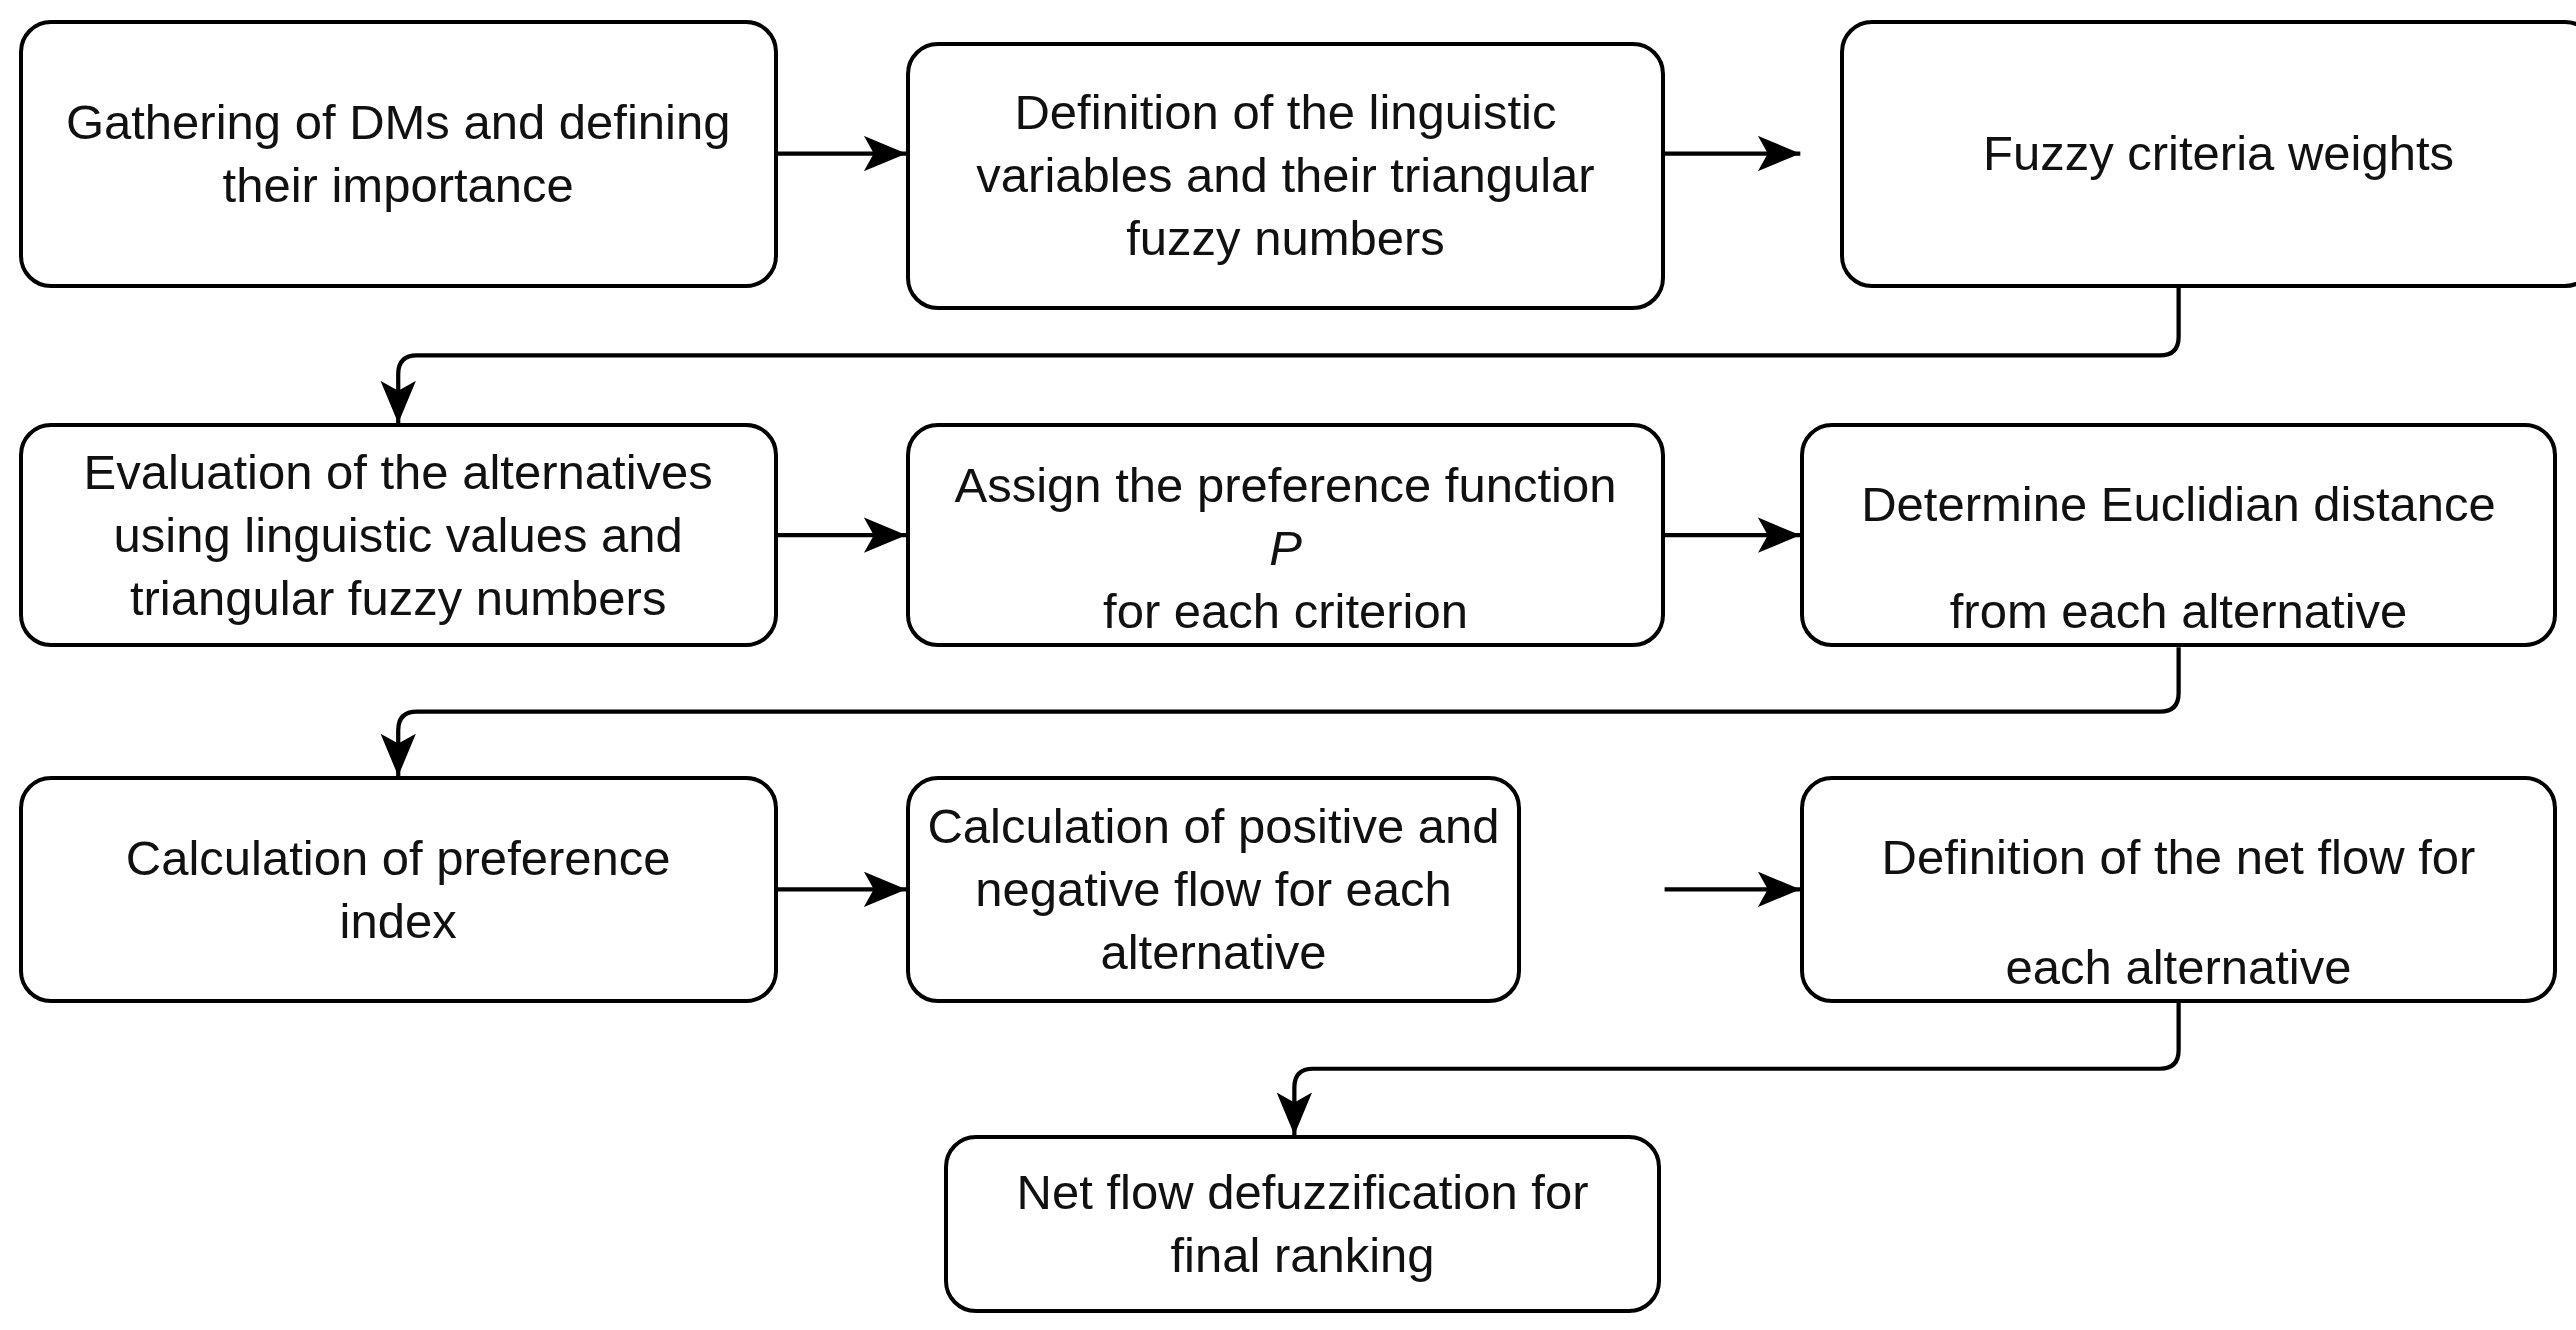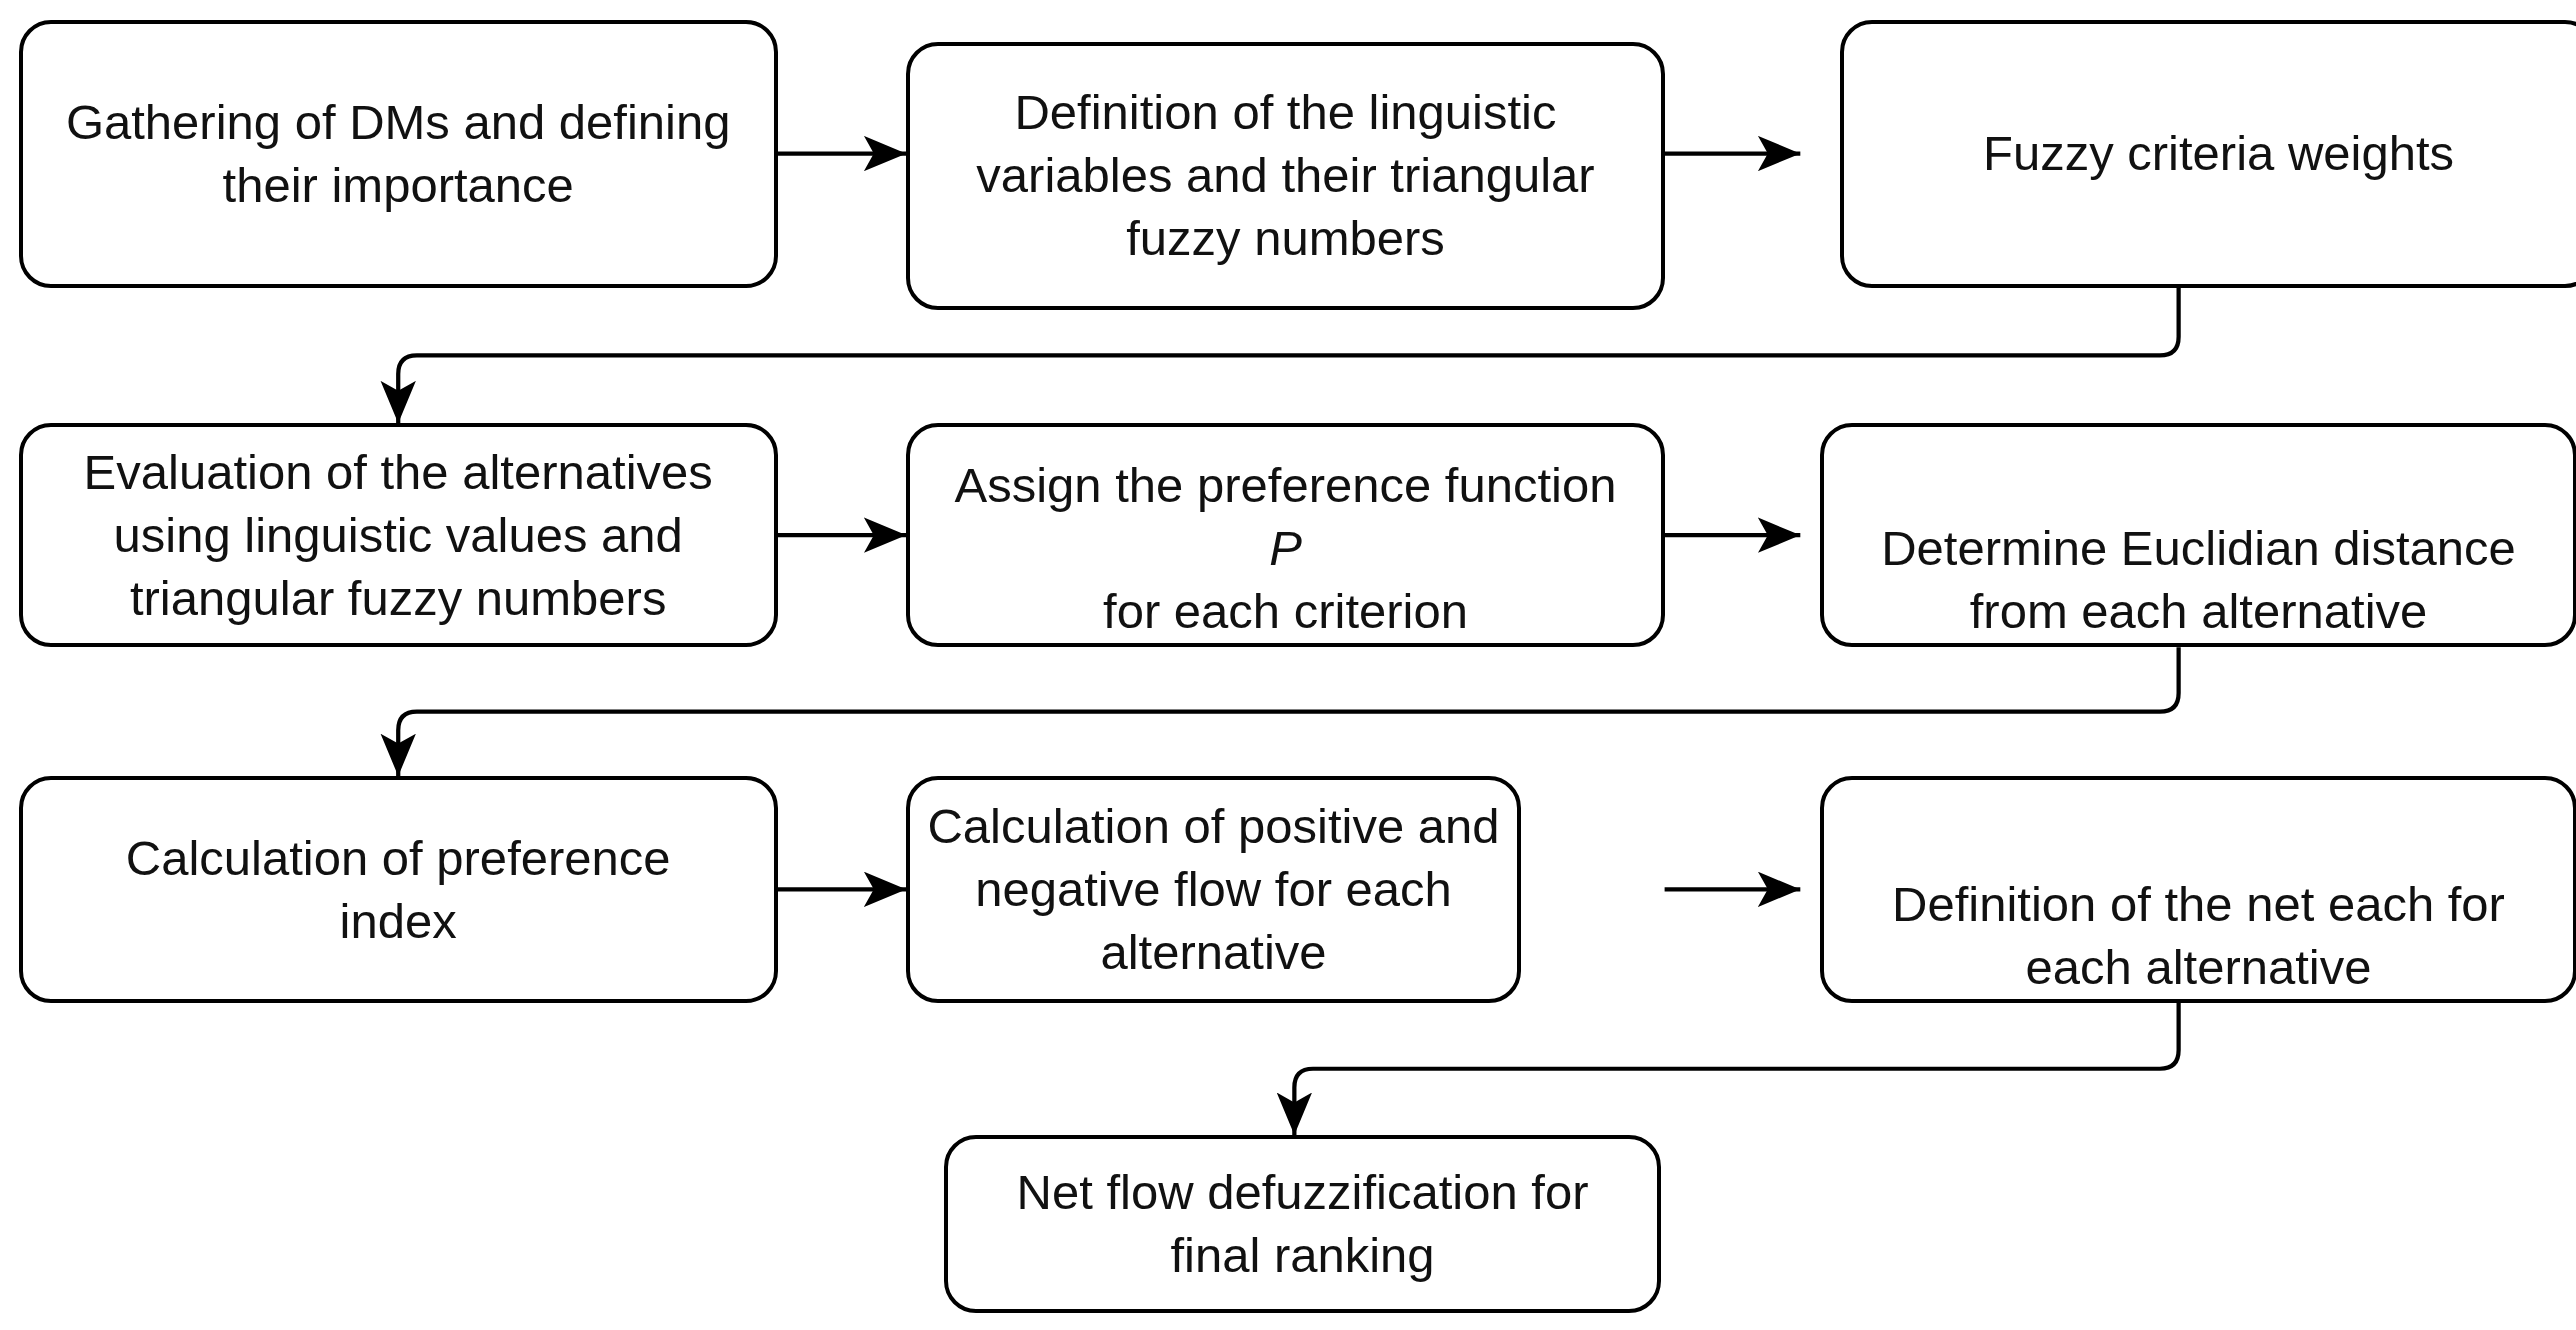--- a/index.html
+++ b/index.html
@@ -37,23 +37,22 @@
     display: flex;
     flex-direction: column;
     align-items: center;
     justify-content: center;
     text-align: center;
     font-size: 49px;
     line-height: 63px;
     color: var(--text, #111111);
   }
   .flow-box.valign-top {
-    justify-content: flex-end;
-    padding-top: 29px;
-    margin-left: 20px;
+    justify-content: space-between;
+    padding-top: 46px;
   }
   .flow-box .line {
     display: block;
     white-space: nowrap;
   }
   .flow-box .line.italic {
     font-style: italic;
   }
 </style>
 </head>
@@ -108,21 +107,21 @@
       <div class="flow-box" style="left: 18.7px; top: 776px; width: 759px; height: 227px;">
         <span class="line">Calculation of preference</span>
         <span class="line">index</span>
       </div>
       <div class="flow-box" style="left: 906px; top: 776px; width: 615px; height: 227px;">
         <span class="line">Calculation of positive and</span>
         <span class="line">negative flow for each</span>
         <span class="line">alternative</span>
       </div>
       <div class="flow-box valign-top" style="left: 1800px; top: 776px; width: 757px; height: 227px;">
-        <span class="line">Definition of the net each for</span>
+        <span class="line">Definition of the net flow for</span>
         <span class="line">each alternative</span>
       </div>
       <div class="flow-box" style="left: 944px; top: 1135px; width: 717px; height: 178px;">
         <span class="line">Net flow defuzzification for</span>
         <span class="line">final ranking</span>
       </div>
     </div>
 </div>
 
 

